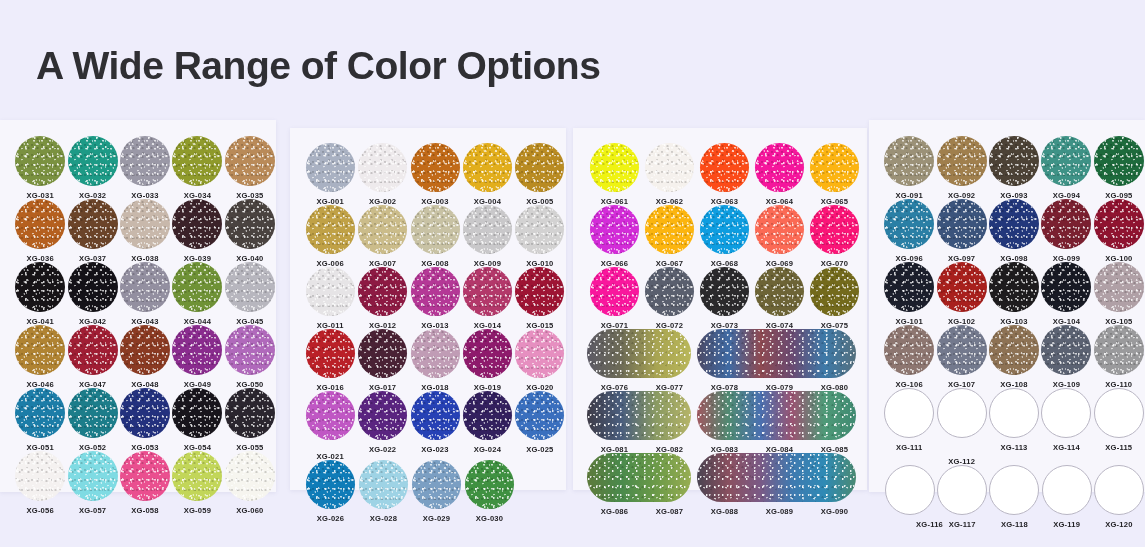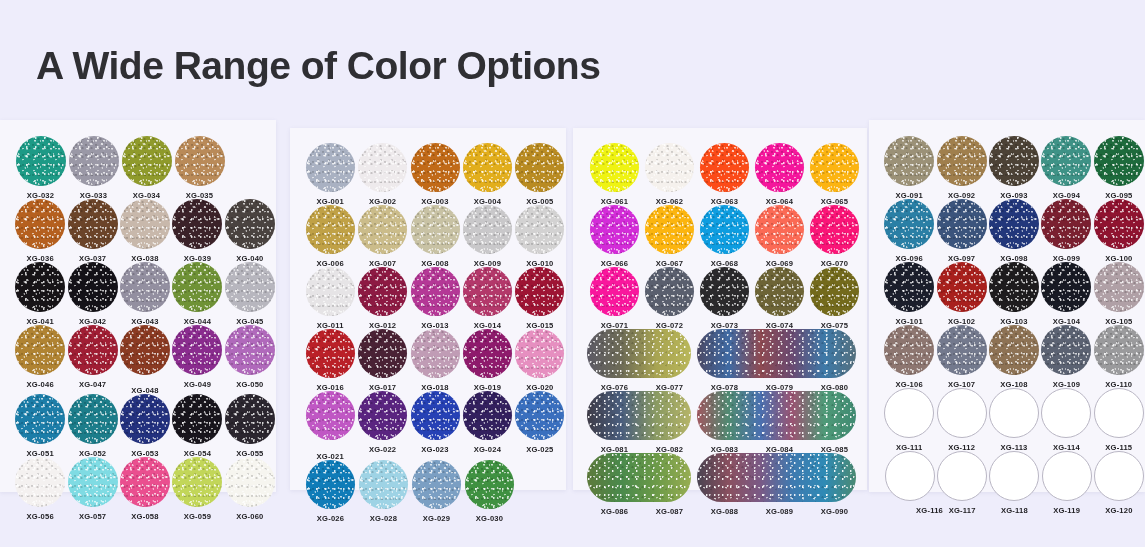--- a/index.html
+++ b/index.html
@@ -145,20 +145,24 @@
 </head>
 <body>
 
 <h1 id="page-title">A Wide Range of Color Options</h1>
 
 <div class="panels" id="panels-root">
     <div class="panel" style="left: 0px; top: 120px; width: 276px; height: 372px; background: rgb(247, 246, 252);">
       <div class="panel-inner" style="padding-left: 14px; padding-top: 16px;">
         <div class="swatch-row" style="margin-bottom: -1px;">
           <div class="cell" style="width: 53px;">
+            <div class="disc glitter" style="width: 50px; height: 50px; background: rgb(122, 145, 64);"></div>
+            <div class="label" style="margin-top: 5px;">XG-031</div>
+          </div>
+          <div class="cell" style="width: 53px;">
             <div class="disc glitter" style="width: 50px; height: 50px; background: rgb(29, 154, 134);"></div>
             <div class="label" style="margin-top: 5px;">XG-032</div>
           </div>
           <div class="cell" style="width: 53px;">
             <div class="disc glitter" style="width: 50px; height: 50px; background: rgb(154, 152, 166);"></div>
             <div class="label" style="margin-top: 5px;">XG-033</div>
           </div>
           <div class="cell" style="width: 53px;">
             <div class="disc glitter" style="width: 50px; height: 50px; background: rgb(143, 154, 43);"></div>
             <div class="label" style="margin-top: 5px;">XG-034</div>
@@ -216,21 +220,21 @@
           <div class="cell" style="width: 53px;">
             <div class="disc glitter" style="width: 50px; height: 50px; background: rgb(176, 131, 50);"></div>
             <div class="label" style="margin-top: 5px;">XG-046</div>
           </div>
           <div class="cell" style="width: 53px;">
             <div class="disc glitter" style="width: 50px; height: 50px; background: rgb(160, 30, 52);"></div>
             <div class="label" style="margin-top: 5px;">XG-047</div>
           </div>
           <div class="cell" style="width: 53px;">
             <div class="disc glitter" style="width: 50px; height: 50px; background: rgb(138, 58, 34);"></div>
-            <div class="label" style="margin-top: 11px;">XG-048</div>
+            <div class="label" style="margin-top: 5px;">XG-048</div>
           </div>
           <div class="cell" style="width: 53px;">
             <div class="disc glitter" style="width: 50px; height: 50px; background: rgb(138, 44, 142);"></div>
             <div class="label" style="margin-top: 5px;">XG-049</div>
           </div>
           <div class="cell" style="width: 53px;">
             <div class="disc glitter" style="width: 50px; height: 50px; background: rgb(176, 105, 187);"></div>
             <div class="label" style="margin-top: 5px;">XG-050</div>
           </div>
         </div>
@@ -659,21 +663,21 @@
             <div class="label" style="margin-top: 5px;">XG-110</div>
           </div>
         </div>
         <div class="swatch-row" style="margin-bottom: -1px;">
           <div class="cell" style="width: 53px;">
             <div class="disc empty" style="width: 50px; height: 50px;"></div>
             <div class="label" style="margin-top: 5px;">XG-111</div>
           </div>
           <div class="cell" style="width: 53px;">
             <div class="disc empty" style="width: 50px; height: 50px;"></div>
-            <div class="label" style="margin-top: 5px;">XG-112</div>
+            <div class="label" style="margin-top: 19px;">XG-112</div>
           </div>
           <div class="cell" style="width: 53px;">
             <div class="disc empty" style="width: 50px; height: 50px;"></div>
             <div class="label" style="margin-top: 5px;">XG-113</div>
           </div>
           <div class="cell" style="width: 53px;">
             <div class="disc empty" style="width: 50px; height: 50px;"></div>
             <div class="label" style="margin-top: 5px;">XG-114</div>
           </div>
           <div class="cell" style="width: 53px;">

